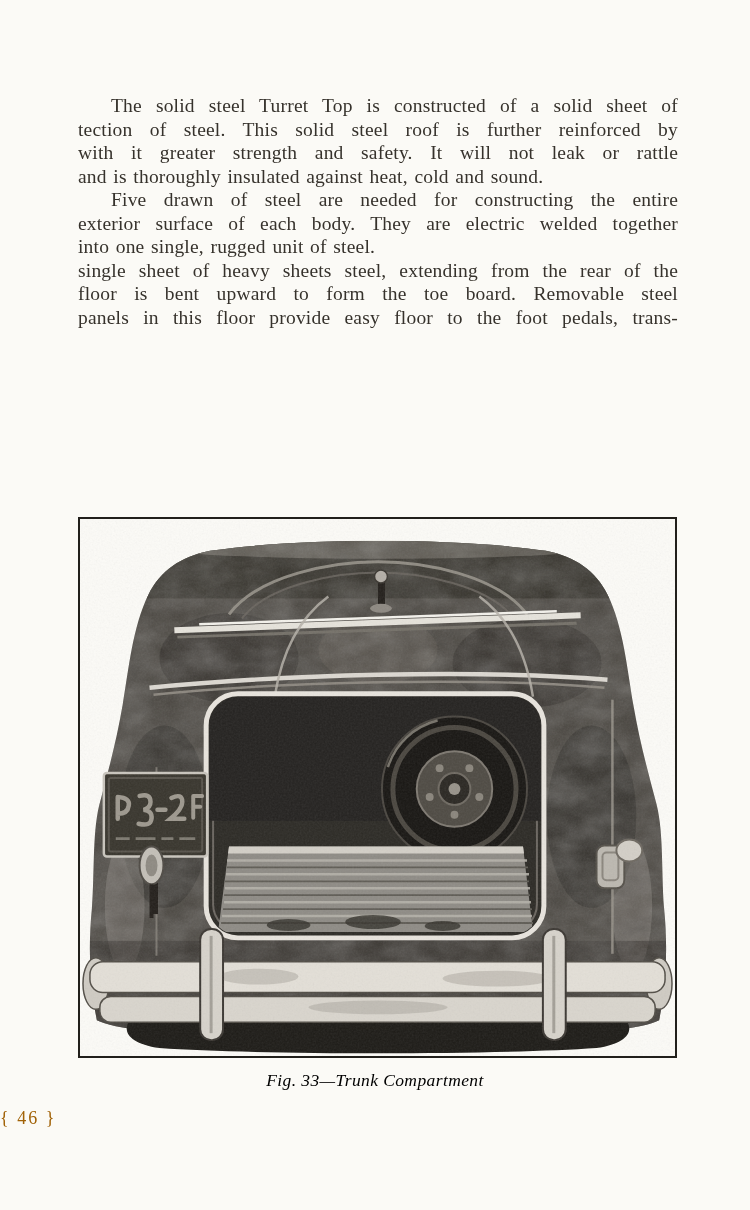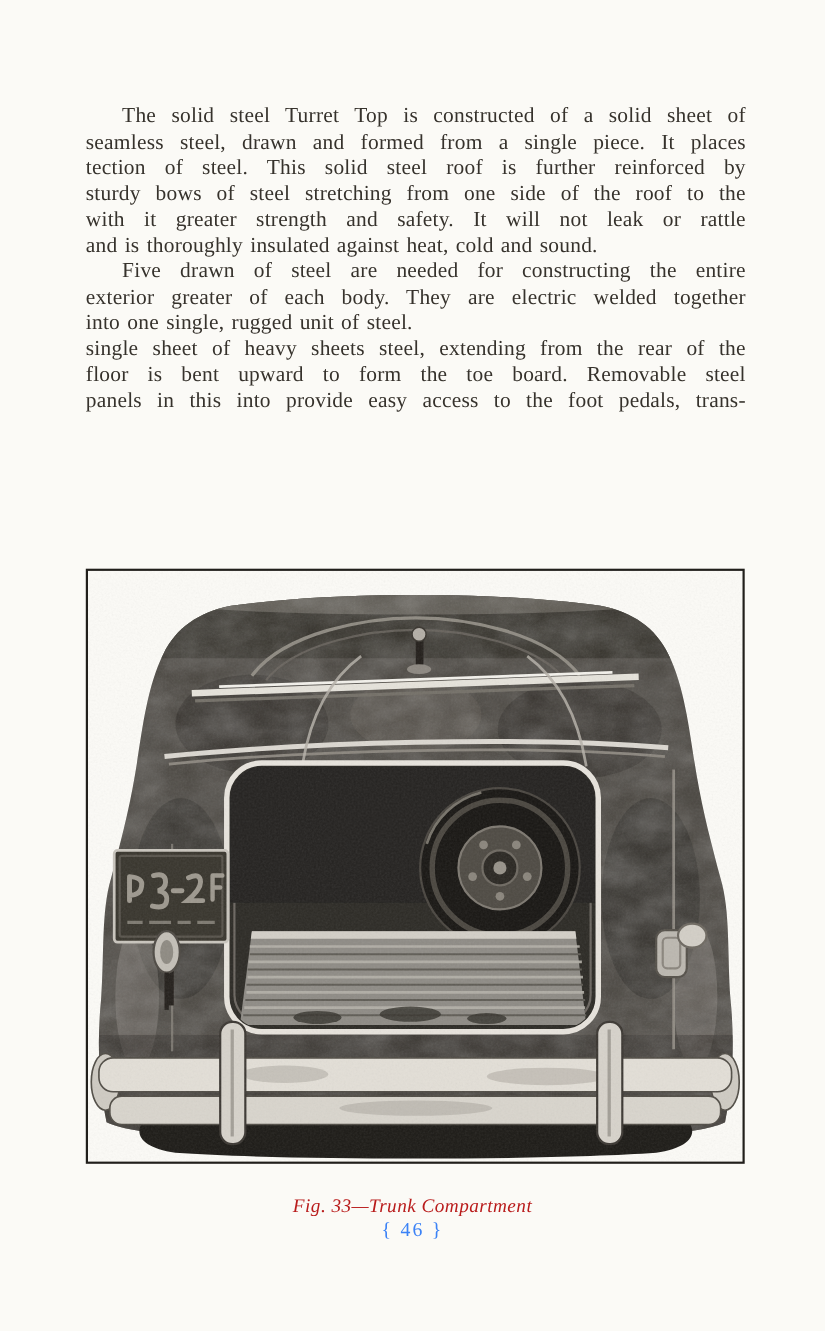--- a/index.html
+++ b/index.html
@@ -14,48 +14,46 @@
   .line { height:23.5px; line-height:23.5px; overflow:hidden; text-align:justify; word-spacing:1.5px; white-space:nowrap0; }
   .line:not(.last)::after { content:""; display:inline-block; width:100%; height:0; }
   .line.first { text-indent:33px; }
   .figure {
     position:absolute; left:78px; top:517px; width:599px; height:541px;
     border:2px solid #211f1b; box-sizing:border-box; background:#fcfbf7;
   }
   .figure svg { display:block; width:100%; height:100%; }
   .caption {
     position:absolute; left:0; top:1070px; width:750px; text-align:center;
-    font-style:italic; font-size:17.5px; letter-spacing:0.4px; color:#b91c1c;margin-top:16px;
+    font-style:italic; font-size:17.5px; letter-spacing:0.4px; color:#000000;
   }
   .folio {
-    position:absolute; left:0; top:1108px; width:750px; text-align:center;
-    font-size:18px; letter-spacing:2px; color:#3b82f6;
+    position:absolute; left:0; top:1108px; width:750px; 
+    font-size:18px; letter-spacing:2px; color:#a16207;
   }
 </style>
 </head>
 <body>
 
 <div class="body-text">
     <div class="para">
       <div class="line first">The solid steel Turret Top is constructed of a solid sheet of</div>
-      <div class="line">seamless steel, drawn and formed from a single piece.  It places</div>
       <div class="line">tection of steel.  This solid steel roof is further reinforced by</div>
-      <div class="line">sturdy bows of steel stretching from one side of the roof to the</div>
       <div class="line">with it greater strength and safety.  It will not leak or rattle</div>
       <div class="line last">and is thoroughly insulated against heat, cold and sound.</div>
     </div>
     <div class="para">
       <div class="line first">Five drawn of steel are needed for constructing the entire</div>
-      <div class="line">exterior greater of each body.  They are electric welded together</div>
+      <div class="line">exterior surface of each body.  They are electric welded together</div>
       <div class="line last">into one single, rugged unit of steel.</div>
     </div>
     <div class="para">
       <div class="line">single sheet of heavy sheets steel, extending from the rear of the</div>
       <div class="line">floor is bent upward to form the toe board.  Removable steel</div>
-      <div class="line">panels in this into provide easy access to the foot pedals, trans-</div>
+      <div class="line">panels in this floor provide easy floor to the foot pedals, trans-</div>
     </div>
   </div>
 
 <div class="figure">
   <svg viewBox="0 0 599 541" preserveAspectRatio="none" role="img">
     <defs>
       <clipPath id="carClip">
         <path d="M17 505 C10 470 8 432 12 392 C15 352 12 312 21 282 C29 252 37 222 43 187 C49 152 53 108 69 76 C81 52 101 38 131 32 C181 25 241 22 300 22 C359 22 419 25 469 32 C499 38 519 52 531 76 C547 108 551 152 557 187 C563 222 571 252 579 282 C588 312 585 352 588 392 C592 432 590 470 583 505 C560 517 470 523 300 523 C130 523 40 517 17 505 Z"></path>
       </clipPath>
       <clipPath id="openClip">

